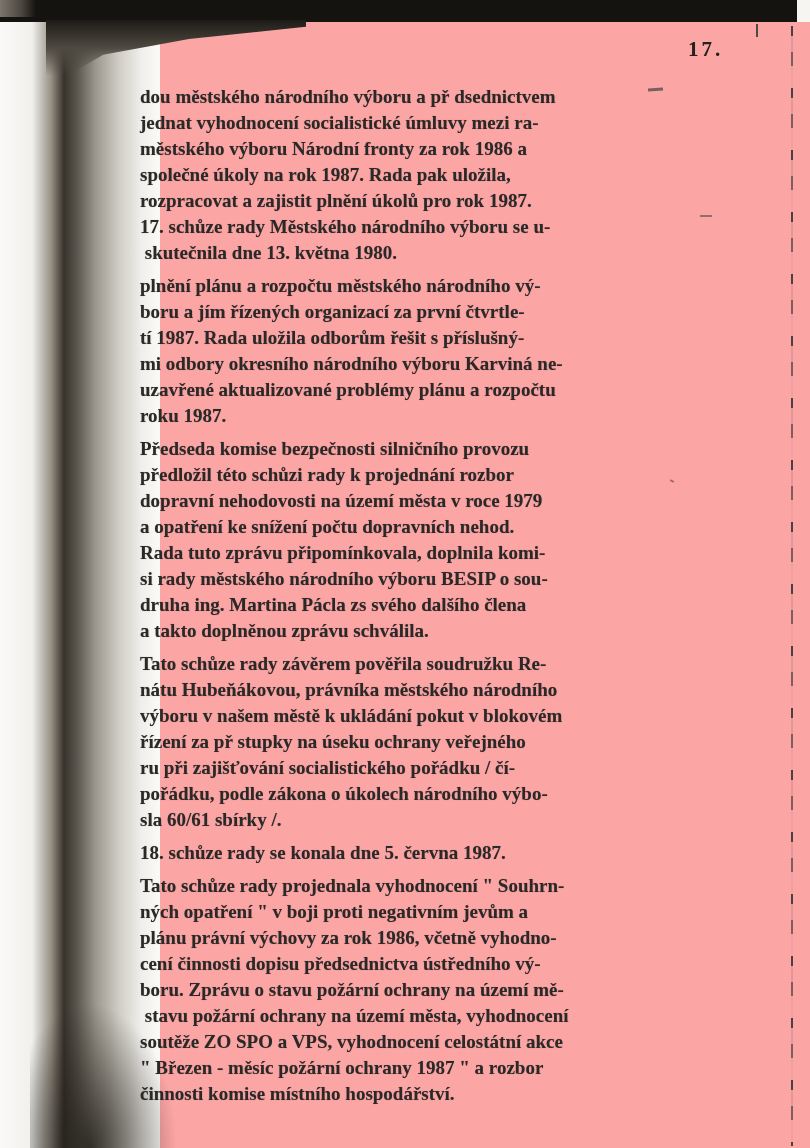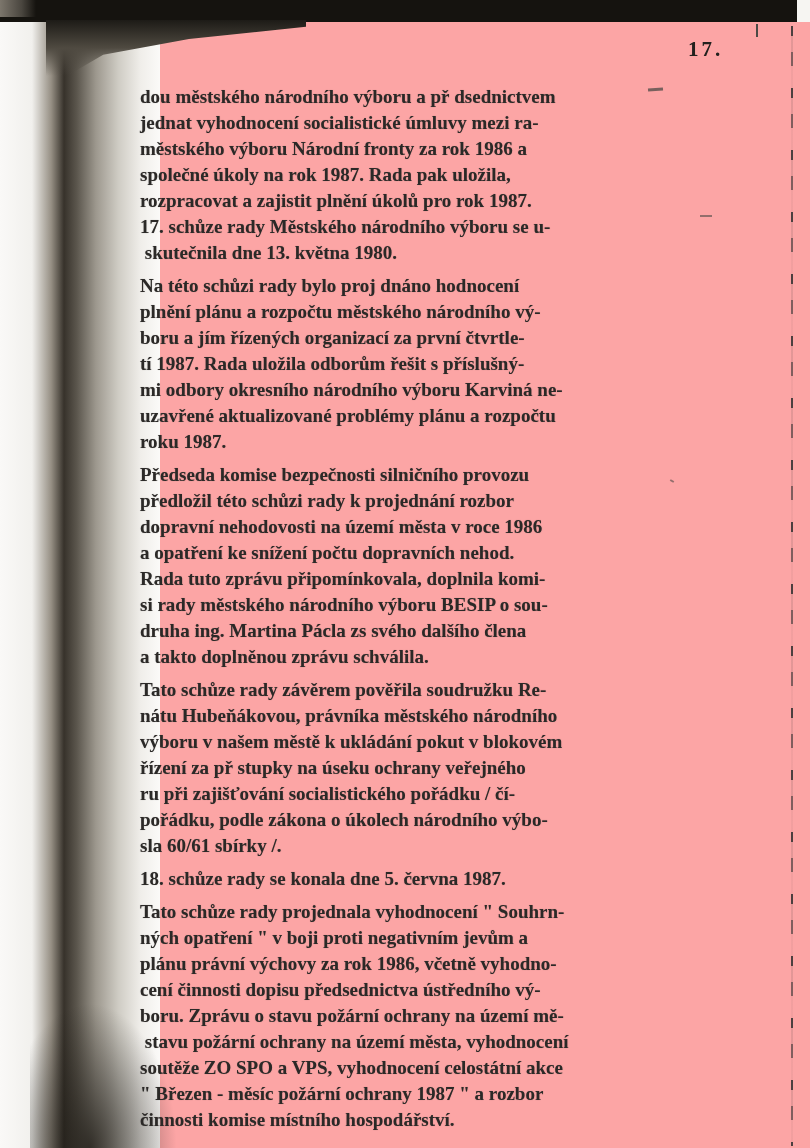--- a/index.html
+++ b/index.html
@@ -90,32 +90,31 @@
         <div class="line">jednat vyhodnocení socialistické úmluvy mezi ra-</div>
         <div class="line">městského výboru Národní fronty za rok 1986 a</div>
         <div class="line">společné úkoly na rok 1987. Rada pak uložila,</div>
         <div class="line">rozpracovat a zajistit plnění úkolů pro rok 1987.</div>
       </div>
       <div class="para">
         <div class="line">17. schůze rady Městského národního výboru se u-</div>
         <div class="line"> skutečnila dne 13. května 1980.</div>
       </div>
       <div class="para">
-        <div class="line">Na této schůzi rady bylo proj dnáno hodnocení</div>
         <div class="line">plnění plánu a rozpočtu městského národního vý-</div>
         <div class="line">boru a jím řízených organizací za první čtvrtle-</div>
         <div class="line">tí 1987. Rada uložila odborům řešit s příslušný-</div>
         <div class="line">mi odbory okresního národního výboru Karviná ne-</div>
         <div class="line">uzavřené aktualizované problémy plánu a rozpočtu</div>
         <div class="line">roku 1987.</div>
       </div>
       <div class="para">
         <div class="line">Předseda komise bezpečnosti silničního provozu</div>
         <div class="line">předložil této schůzi rady k projednání rozbor</div>
-        <div class="line">dopravní nehodovosti na území města v roce 1986</div>
+        <div class="line">dopravní nehodovosti na území města v roce 1979</div>
         <div class="line">a opatření ke snížení počtu dopravních nehod.</div>
         <div class="line">Rada tuto zprávu připomínkovala, doplnila komi-</div>
         <div class="line">si rady městského národního výboru BESIP o sou-</div>
         <div class="line">druha ing. Martina Pácla zs svého dalšího člena</div>
         <div class="line">a takto doplněnou zprávu schválila.</div>
       </div>
       <div class="para">
         <div class="line">Tato schůze rady závěrem pověřila soudružku Re-</div>
         <div class="line">nátu Hubeňákovou, právníka městského národního</div>
         <div class="line">výboru v našem městě k ukládání pokut v blokovém</div>

